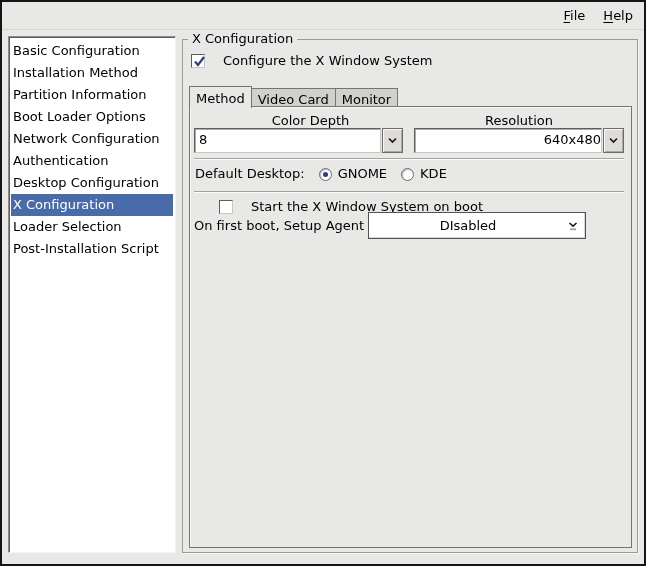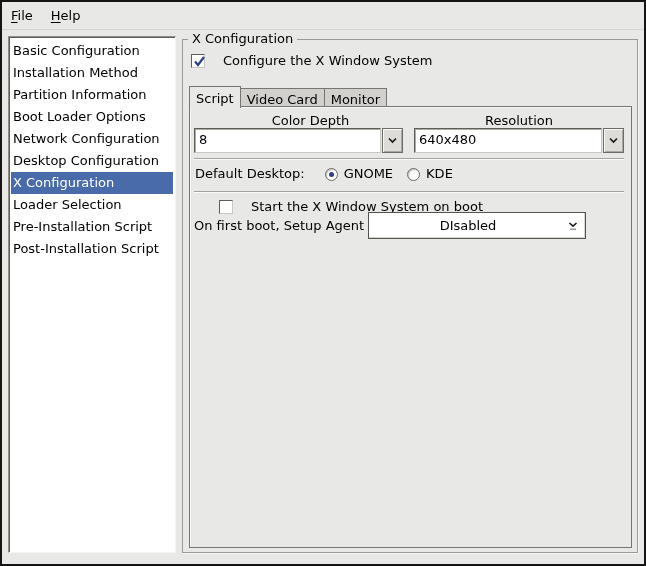--- a/index.html
+++ b/index.html
@@ -6,22 +6,22 @@
   #window{
     position:relative;width:646px;height:566px;box-sizing:border-box;
     background:#e8e8e7;border:2px solid #151515;
     font-family:"DejaVu Sans","Liberation Sans",sans-serif;
     font-size:13px;color:#000;overflow:hidden;
     -webkit-font-smoothing:none;
   }
   
   .menubar{
     position:absolute;left:0;top:0;right:0;height:27px;
-    display:flex;align-items:center;padding-left:2px;
-    background:#e8e8e7;border-bottom:1px solid #d6d5d3;
+    display:flex;align-items:center;padding-left:8px;
+    background:#e8e8e7;border-bottom:1px solid #d6d5d3;justify-content:flex-end;
   }
   .menu-item{padding:4px 11px 4px 7px;cursor:default;}
   .menu-item u{text-underline-offset:2px;}
   
   .sidebar{
     position:absolute;left:6px;top:34px;width:168px;height:517px;
     background:#fff;box-sizing:border-box;
     border:1px solid;border-color:#8f8d88 #f4f4f2 #f4f4f2 #8f8d88;
     box-shadow:inset 1px 1px 0 #5f5d58;
     padding-top:3px;overflow:hidden;
@@ -117,72 +117,72 @@
       <div class="menu-item"><u>F</u>ile</div>
       <div class="menu-item"><u>H</u>elp</div>
     </div>
 
   <div class="sidebar">
       <div class="list-item">Basic Configuration</div>
       <div class="list-item">Installation Method</div>
       <div class="list-item">Partition Information</div>
       <div class="list-item">Boot Loader Options</div>
       <div class="list-item">Network Configuration</div>
+      <div class="list-item">Authentication</div>
       <div class="list-item">Desktop Configuration</div>
       <div class="list-item selected">X Configuration</div>
       <div class="list-item">Loader Selection</div>
-      <div class="list-item">Pre-Installation Script</div>
       <div class="list-item">Post-Installation Script</div>
     </div>
 
   <div class="frame">
     <span class="frame-legend">X Configuration</span>
 
     <div class="check-row abs" style="left:8px;top:13px;">
       <span class="checkbox checked" id="chk-configure">
         <svg width="15" height="15" viewBox="0 0 15 15">
           <path d="M3 7.5 L6 11 L12 3" fill="none" stroke="#2c3e84" stroke-width="2.2"></path>
         </svg>
       </span>
       <span>Configure the X Window System</span>
     </div>
 
     <div class="tabs">
-        <div class="tab active">Script</div>
+        <div class="tab active">Method</div>
         <div class="tab">Video Card</div>
         <div class="tab">Monitor</div>
       </div>
 
     <div class="notebook">
 
       <div class="combo-label" style="left:16px;top:7px;width:209px;">Color Depth</div>
       <div class="combo-label" style="left:224px;top:7px;width:210px;">Resolution</div>
 
       <div class="combo" style="left:4px;top:21px;width:209px;">
         <div class="combo-entry">8</div>
         <div class="combo-btn">
           <svg width="9" height="7" viewBox="0 0 9 7">
             <polyline points="1,1.5 4.5,5 8,1.5" fill="none" stroke="#1a1a1a" stroke-width="1.7"></polyline>
           </svg>
         </div>
       </div>
 
-      <div class="combo" style="left:224px;top:21px;width:210px;">
+      <div class="combo" style="left:224px;top:21px;width:210px;text-align:right;">
         <div class="combo-entry">640x480</div>
         <div class="combo-btn">
           <svg width="9" height="7" viewBox="0 0 9 7">
             <polyline points="1,1.5 4.5,5 8,1.5" fill="none" stroke="#1a1a1a" stroke-width="1.7"></polyline>
           </svg>
         </div>
       </div>
 
       <div class="hsep" style="top:51px;"></div>
 
       <div class="abs" style="left:5px;top:59px;display:flex;align-items:center;">
-        <span class="row-label" style="margin-right:20px;">Default Desktop:</span>
+        <span class="row-label" style="margin-right:14px;">Default Desktop:</span>
         <span id="desktop-radios" style="display:flex;align-items:center;">
             <span class="radio-group">
               <span class="radio selected"></span>
               <span>GNOME</span>
             </span>
             <span class="radio-group">
               <span class="radio"></span>
               <span>KDE</span>
             </span>
           </span>

